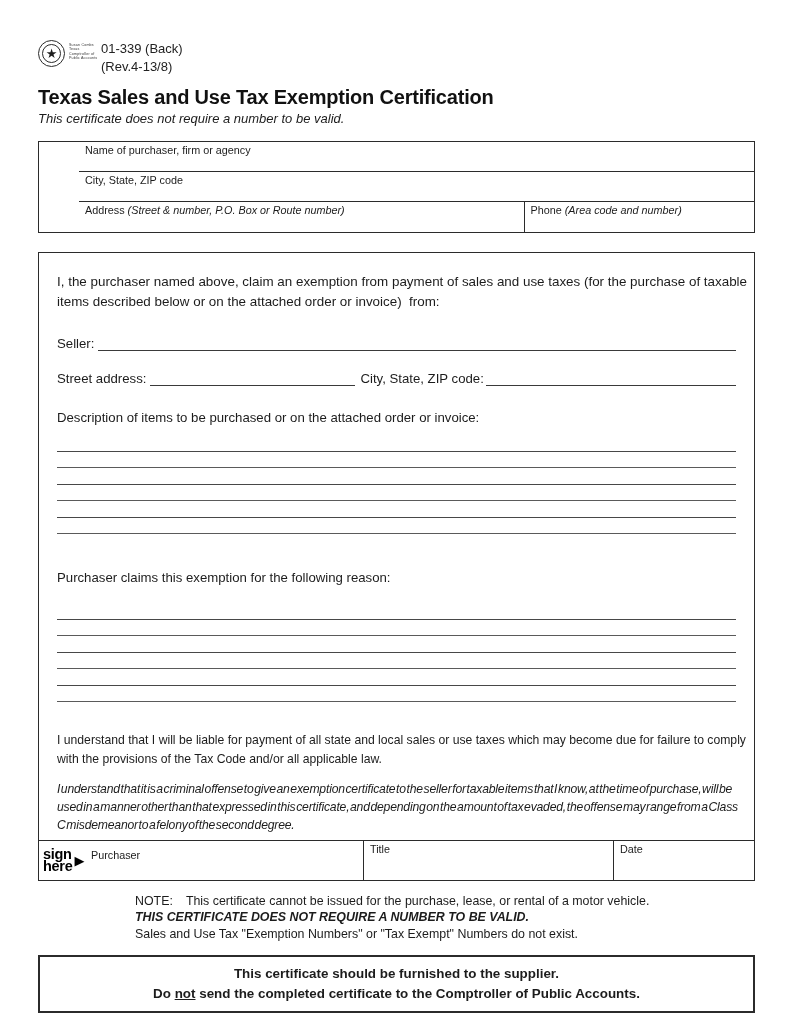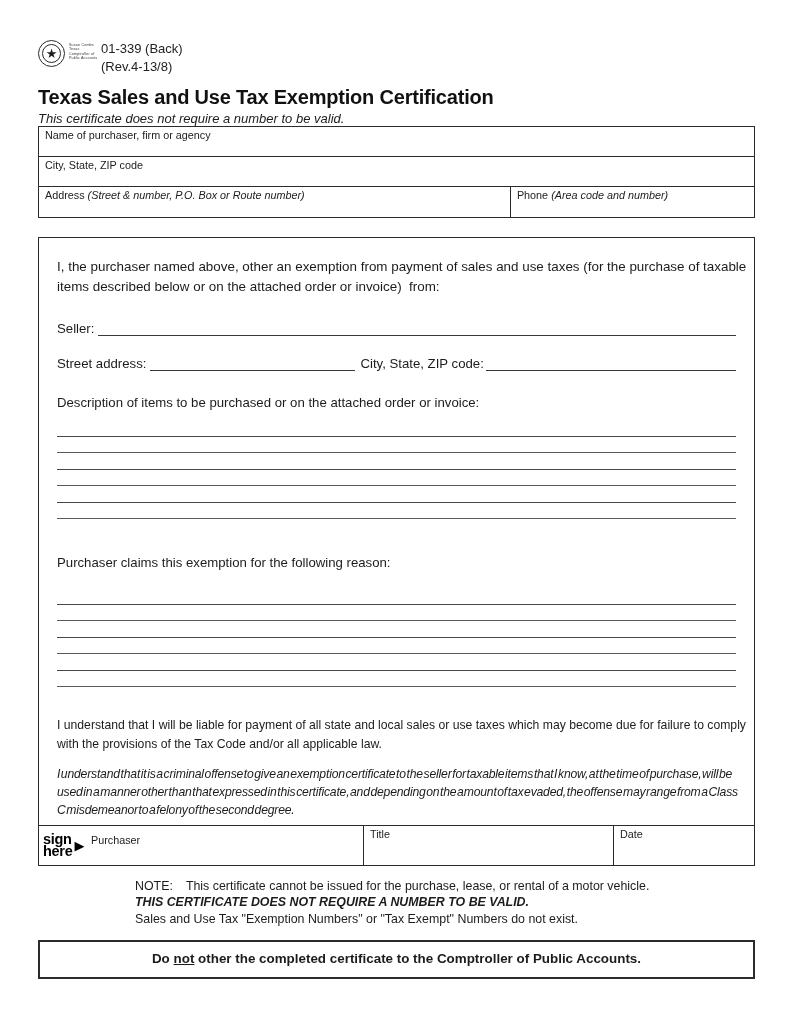--- a/index.html
+++ b/index.html
@@ -25,21 +25,21 @@
     border: 0.8px solid #2b2b2b; border-radius: 50%;
   }
   .seal .star { font-size: 13px; line-height: 1; color: #1c1c1c; }
   .sealtext { margin-left: 4px; margin-top: 3px; width: 26px; flex: 0 0 auto; }
   .sealtext span { display: block; font-size: 3.6px; line-height: 1.25; color: #333; letter-spacing: 0.2px; white-space: nowrap; }
   .formnum { margin-left: 6px; font-size: 13px; line-height: 1.35; color: #222; }
   .title { margin-top: 11px; font-size: 20px; font-weight: bold; letter-spacing: -0.2px; color: #111; }
   .subtitle { margin-top: 2px; font-size: 13px; font-style: italic; color: #1c1c1c; }
 
   
-  .ptable { border: 1.6px solid #2b2b2b; }
+  .ptable { margin-top: 15px; border: 1.6px solid #2b2b2b; padding-left: 40px; }
   .prow { height: 30px; border-bottom: 1.1px solid #2b2b2b; display: flex; }
   .prow:last-child { border-bottom: none; }
   .pcell { padding: 2px 6px; font-size: 10.8px; color: #1c1c1c; }
   .pcell .it { font-style: italic; }
   .cell-address { width: 66%; border-right: 1.1px solid #2b2b2b; }
   .cell-phone { width: 34%; }
   .pcell-full { width: 100%; }
 
   
   .bigbox {
@@ -142,21 +142,21 @@
         <span></span>
       </div>
       <div class="pcell cell-phone">
         <span>Phone </span><span class="it">(Area code and number)</span>
         <span></span>
       </div>
     </div>
   </div>
 
   <div class="bigbox">
-    <div class="intro">I, the purchaser named above, other an exemption from payment of sales and use taxes (for the purchase of taxable items described below or on the attached order or invoice)  from:</div>
+    <div class="intro">I, the purchaser named above, claim an exemption from payment of sales and use taxes (for the purchase of taxable items described below or on the attached order or invoice)  from:</div>
 
     <div class="linerow seller-row">
       <span class="lbl">Seller:</span>
       <span class="fill-line grow"></span>
     </div>
 
     <div class="linerow street-row">
       <span class="lbl">Street address:</span>
       <span class="fill-line w205"></span>
       <span class="lbl2">City, State, ZIP code:</span>
@@ -211,16 +211,17 @@
 
   <div class="note">
     <div>
       <span class="n1lbl">NOTE:</span><span>This certificate cannot be issued for the purchase, lease, or rental of a motor vehicle.</span>
     </div>
     <div class="n2">THIS CERTIFICATE DOES NOT REQUIRE A NUMBER TO BE VALID.</div>
     <div>Sales and Use Tax "Exemption Numbers" or "Tax Exempt" Numbers do not exist.</div>
   </div>
 
   <div class="footerbox">
-    <div><span>Do </span><span class="und">not</span><span> other the completed certificate to the Comptroller of Public Accounts.</span></div>
+    <div>This certificate should be furnished to the supplier.</div>
+    <div><span>Do </span><span class="und">not</span><span> send the completed certificate to the Comptroller of Public Accounts.</span></div>
   </div>
 
 </div>
 
 </body></html>

